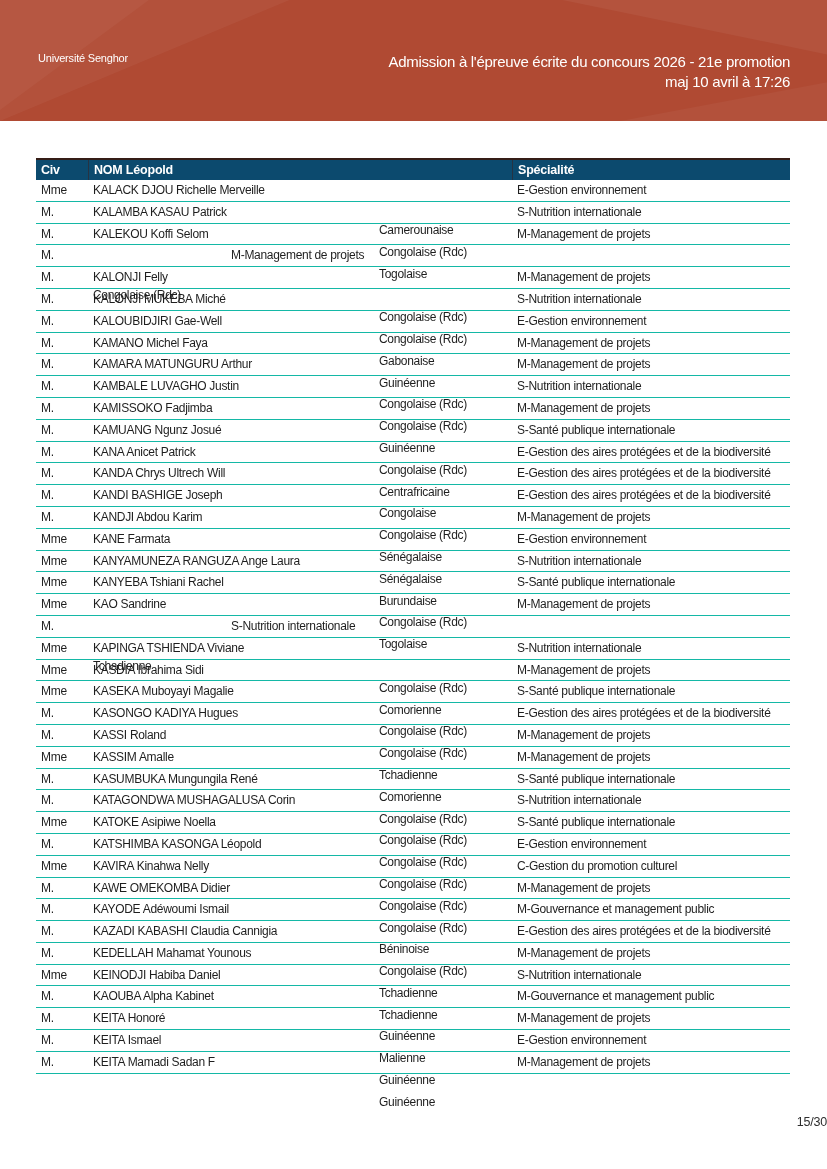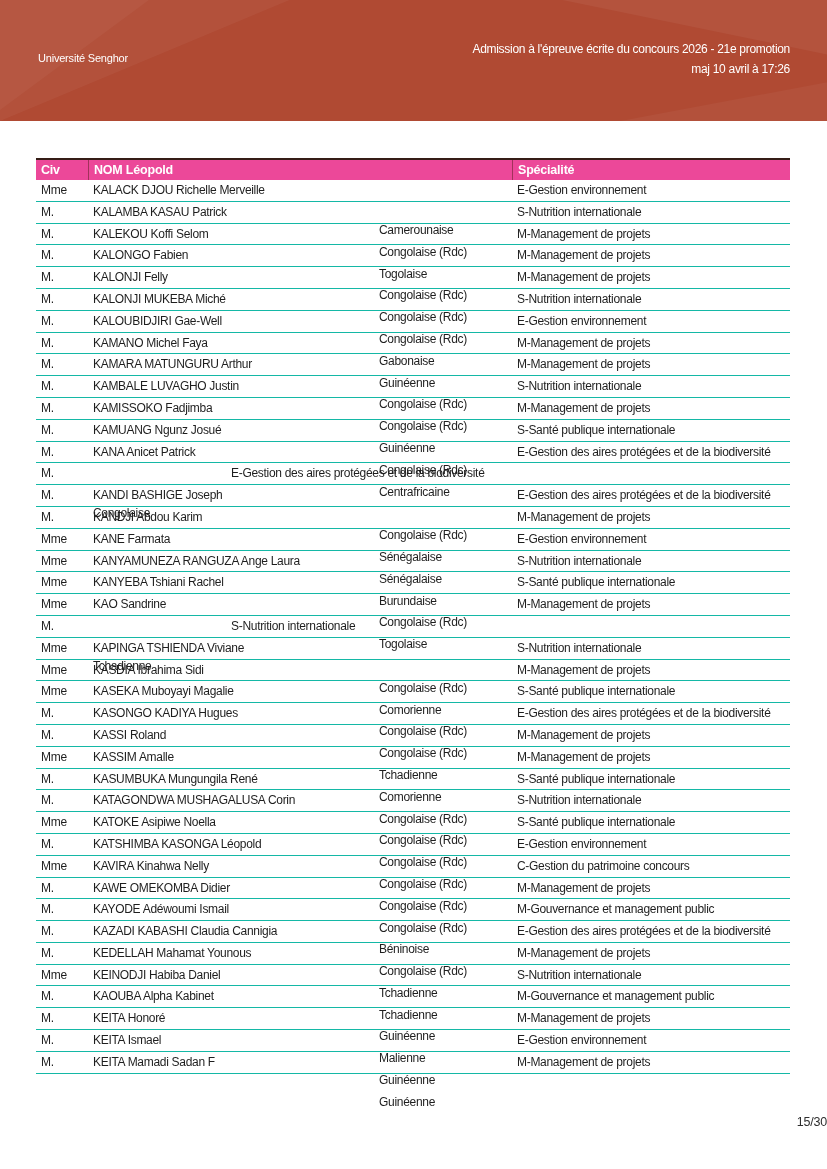--- a/index.html
+++ b/index.html
@@ -22,23 +22,23 @@
   .facet-1 { background: rgba(255,255,255,0.045); clip-path: polygon(0 0, 35% 0, 0 100%); }
   .facet-2 { background: rgba(255,255,255,0.04);  clip-path: polygon(0 0, 18% 0, 0 91%); }
   .facet-3 { background: rgba(255,255,255,0.05);  clip-path: polygon(68% 0, 100% 0, 100% 45%); }
   .facet-4 { background: rgba(255,255,255,0.04);  clip-path: polygon(75% 100%, 100% 68%, 100% 100%); }
 
   .header-org {
     position: absolute; left: 38px; top: 52px;
     color: #fff; font-size: 11px; letter-spacing: -0.2px;
   }
   .header-right {
-    position: absolute; right: 37px; top: 39px;
+    position: absolute; right: 37px; top: 52px;
     text-align: right; color: #fff;
-    font-size: 12px; line-height: 20px; letter-spacing: -0.3px;
+    font-size: 15px; line-height: 20px; letter-spacing: -0.3px;
   }
 
   
   .results-table {
     position: absolute; left: 36px; top: 158px;
     width: 754px;
   }
   .thead {
     display: flex;
     background: #b2492f;
@@ -91,21 +91,21 @@
   <div class="facet facet-3"></div>
   <div class="facet facet-4"></div>
   <div class="header-org">Université Senghor</div>
   <div class="header-right">
     <div>Admission à l'épreuve écrite du concours 2026 - 21e promotion</div>
     <div>maj 10 avril à 17:26</div>
   </div>
 </div>
 
 <div class="results-table">
-  <div class="thead" style="background: #ec4899; color: rgb(255, 255, 255);">
+  <div class="thead" style="background: #0c4a6e; color: rgb(255, 255, 255);">
     <div class="th col-civ">Civ</div>
     <div class="th col-nom">NOM Léopold</div>
     <div class="th col-nat">Nationalité</div>
     <div class="th col-spec">Spécialité</div>
   </div>
   <div class="tbody">
   <div class="tr">
     <div class="td col-civ">Mme</div>
     <div class="td col-nom">KALACK DJOU Richelle Merveille</div>
     <div class="td col-nat">Camerounaise</div>
@@ -121,21 +121,20 @@
 
   <div class="tr">
     <div class="td col-civ">M.</div>
     <div class="td col-nom">KALEKOU Koffi Selom</div>
     <div class="td col-nat">Togolaise</div>
     <div class="td col-spec">M-Management de projets</div>
   </div>
 
   <div class="tr">
     <div class="td col-civ">M.</div>
-    <div class="td col-nom">KALONGO Fabien</div>
     <div class="td col-nat">Congolaise (Rdc)</div>
     <div class="td col-spec">M-Management de projets</div>
   </div>
 
   <div class="tr">
     <div class="td col-civ">M.</div>
     <div class="td col-nom">KALONJI Felly</div>
     <div class="td col-nat">Congolaise (Rdc)</div>
     <div class="td col-spec">M-Management de projets</div>
   </div>
@@ -191,20 +190,21 @@
 
   <div class="tr">
     <div class="td col-civ">M.</div>
     <div class="td col-nom">KANA Anicet Patrick</div>
     <div class="td col-nat">Centrafricaine</div>
     <div class="td col-spec">E-Gestion des aires protégées et de la biodiversité</div>
   </div>
 
   <div class="tr">
     <div class="td col-civ">M.</div>
+    <div class="td col-nom">KANDA Chrys Ultrech Will</div>
     <div class="td col-nat">Congolaise</div>
     <div class="td col-spec">E-Gestion des aires protégées et de la biodiversité</div>
   </div>
 
   <div class="tr">
     <div class="td col-civ">M.</div>
     <div class="td col-nom">KANDI BASHIGE Joseph</div>
     <div class="td col-nat">Congolaise (Rdc)</div>
     <div class="td col-spec">E-Gestion des aires protégées et de la biodiversité</div>
   </div>
@@ -317,21 +317,21 @@
     <div class="td col-civ">M.</div>
     <div class="td col-nom">KATSHIMBA KASONGA Léopold</div>
     <div class="td col-nat">Congolaise (Rdc)</div>
     <div class="td col-spec">E-Gestion environnement</div>
   </div>
 
   <div class="tr">
     <div class="td col-civ">Mme</div>
     <div class="td col-nom">KAVIRA Kinahwa Nelly</div>
     <div class="td col-nat">Congolaise (Rdc)</div>
-    <div class="td col-spec">C-Gestion du patrimoine concours</div>
+    <div class="td col-spec">C-Gestion du promotion culturel</div>
   </div>
 
   <div class="tr">
     <div class="td col-civ">M.</div>
     <div class="td col-nom">KAWE OMEKOMBA Didier</div>
     <div class="td col-nat">Congolaise (Rdc)</div>
     <div class="td col-spec">M-Management de projets</div>
   </div>
 
   <div class="tr">

